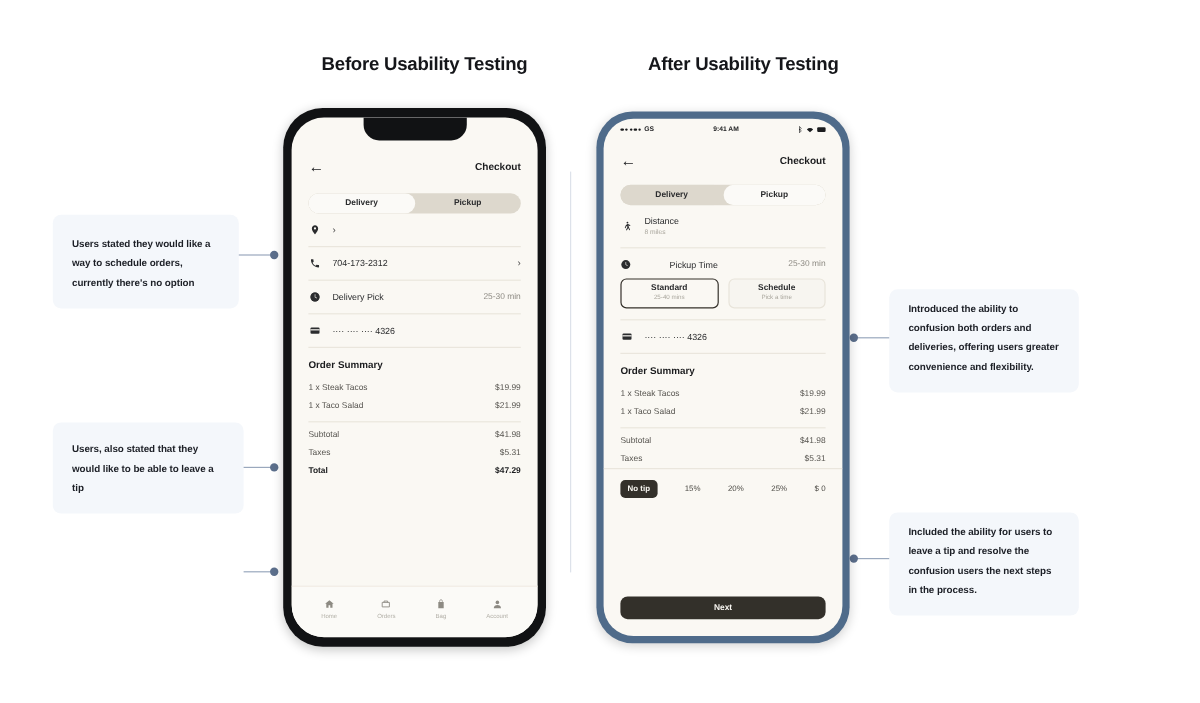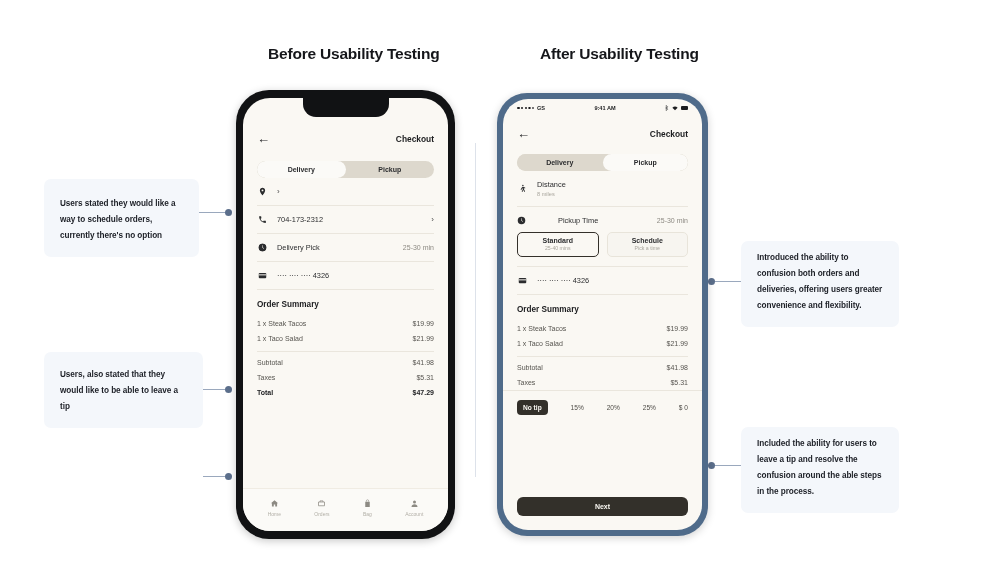--- a/index.html
+++ b/index.html
@@ -252,21 +252,21 @@
     <p>Users stated they would like a way to schedule orders, currently there's no option</p>
   </div>
   <div class="callout" id="callout-l2">
     <p>Users, also stated that they would like to be able to leave a tip</p>
   </div>
 
   <div class="callout" id="callout-r1">
     <p>Introduced the ability to confusion both orders and deliveries, offering users greater convenience and flexibility.</p>
   </div>
   <div class="callout" id="callout-r2">
-    <p>Included the ability for users to leave a tip and resolve the confusion around the able steps in the process.</p>
+    <p>Included the ability for users to leave a tip and resolve the confusion users the next steps in the process.</p>
   </div>
 
   <div class="connector" id="conn-l1">
       <span class="line"></span>
       <span class="dot"></span>
     </div>
   <div class="connector" id="conn-l2">
       <span class="line"></span>
       <span class="dot"></span>
     </div>

